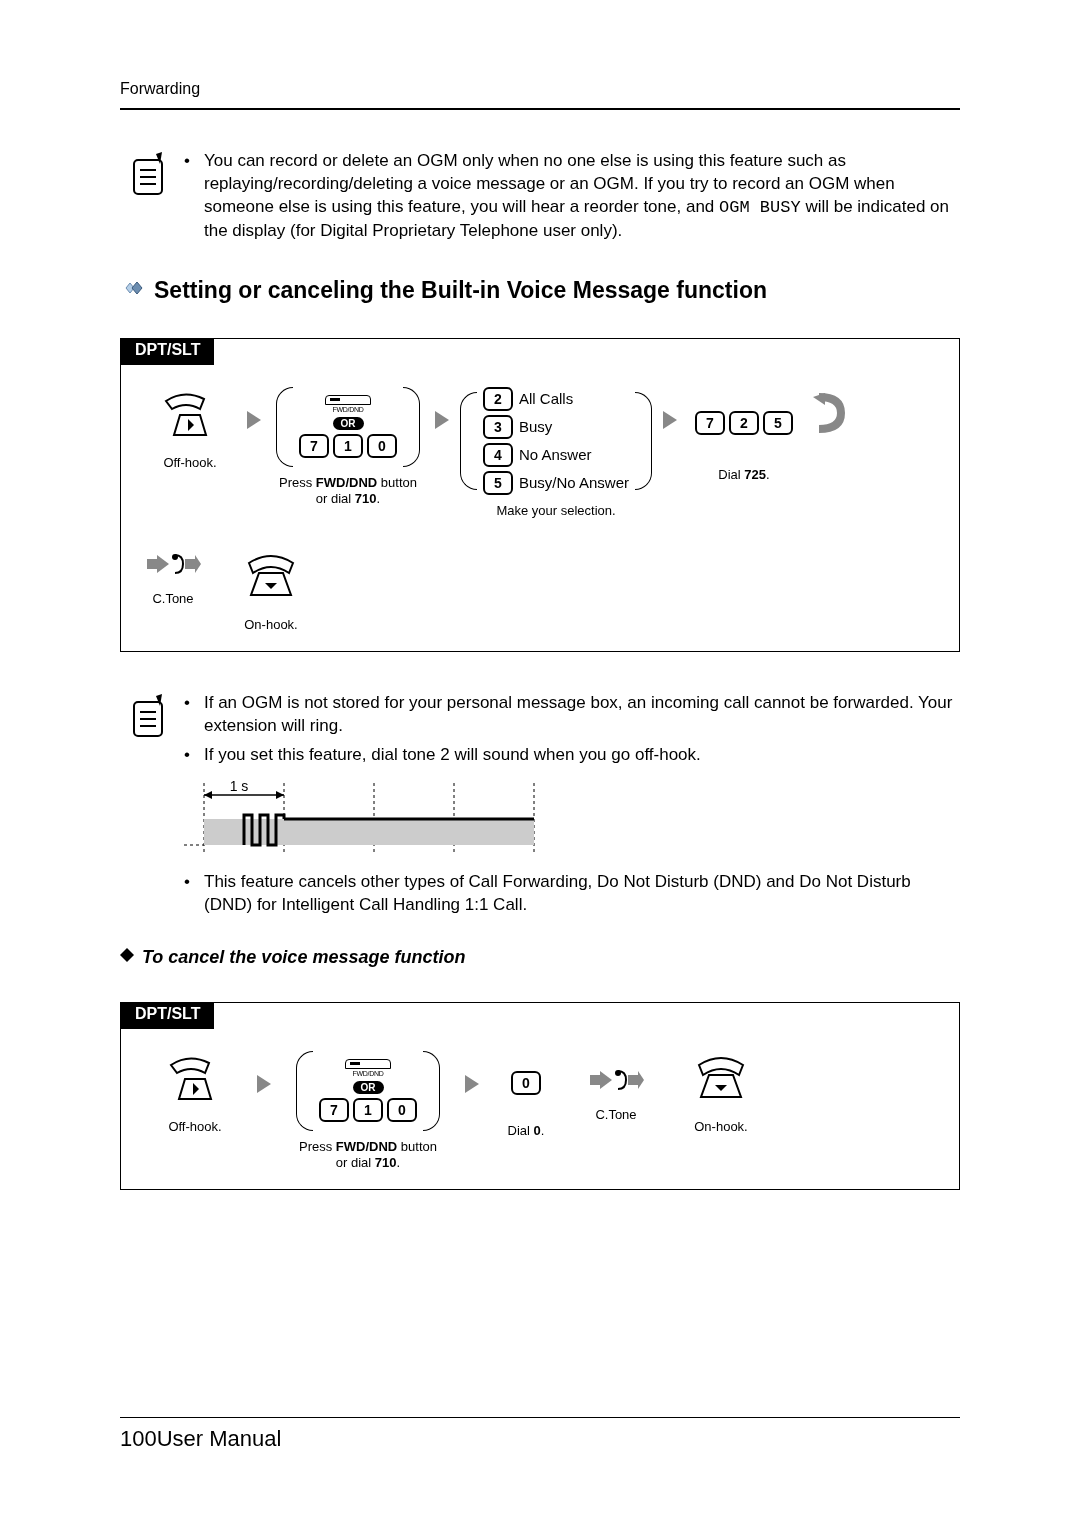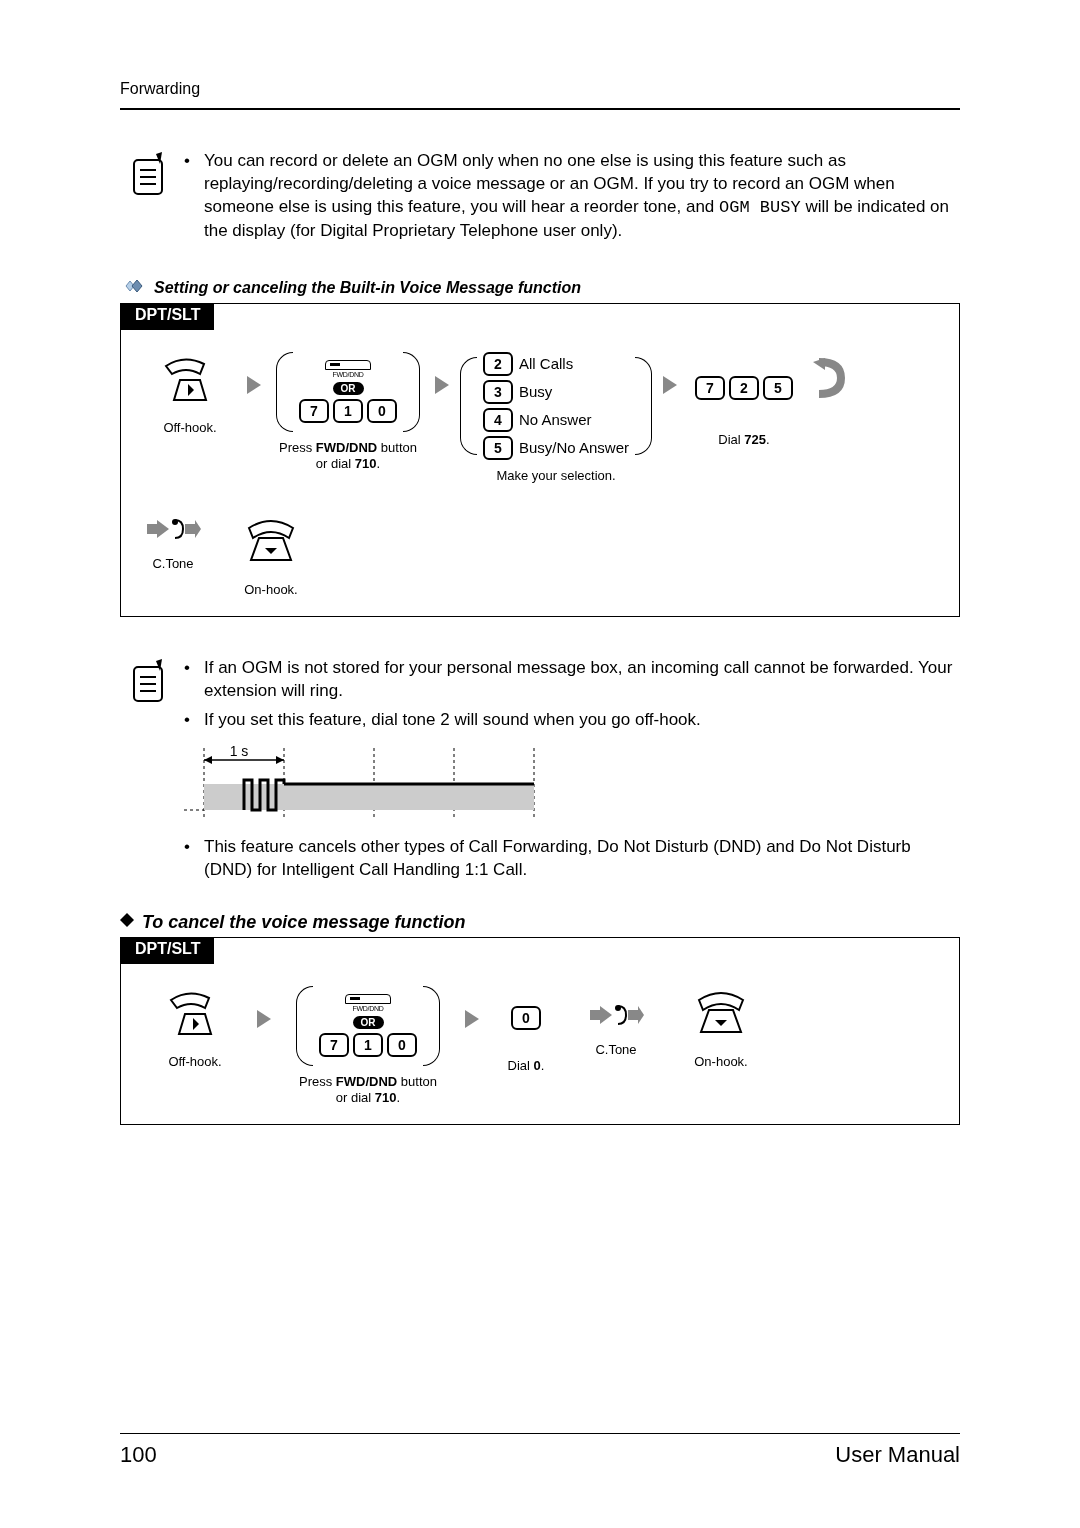--- a/index.html
+++ b/index.html
@@ -51,39 +51,38 @@
   code { font-family: "Courier New", monospace; }
   
   .h1-row {
     margin-top: 28px;
     display: flex;
     align-items: center;
     gap: 8px;
   }
   .diamond-double svg { width: 26px; height: 18px; }
   .h1-text {
-    font-size: 16px;
+    font-size: 23px;
     font-weight: bold;
-    font-style: italic;
   }
   .h2-row {
     margin-top: 10px;
     display: flex;
     align-items: center;
     gap: 8px;
   }
   .diamond-single svg { width: 14px; height: 14px; }
   .h2-text {
     font-size: 18px;
     font-weight: bold;
     font-style: italic;
   }
   
   .flow-box {
-    margin-top: 4px;
+    margin-top: 34px;
     border: 1px solid #000;
   }
   .dpt-bar {
     height: 26px;
     display: flex;
   }
   .dpt-label {
     background: #000;
     color: #fff;
     font-weight: bold;
@@ -215,24 +214,23 @@
   
   .dialtone-wrap {
     margin: 12px 0 12px 0;
   }
   .dialtone-svg { display: block; }
   
   .footer {
     position: absolute;
     left: 120px;
     right: 120px;
-    bottom: 60px;
+    bottom: 76px;
     border-top: 1px solid #000;
     display: flex;
-    justify-content: space-between;
     padding-top: 8px;
     font-size: 22px;
   }
   .footer-left { font-size: 22px; }
   .footer-right { font-size: 22px; }
 </style>
 </head>
 <body>
 
 <div class="page">

